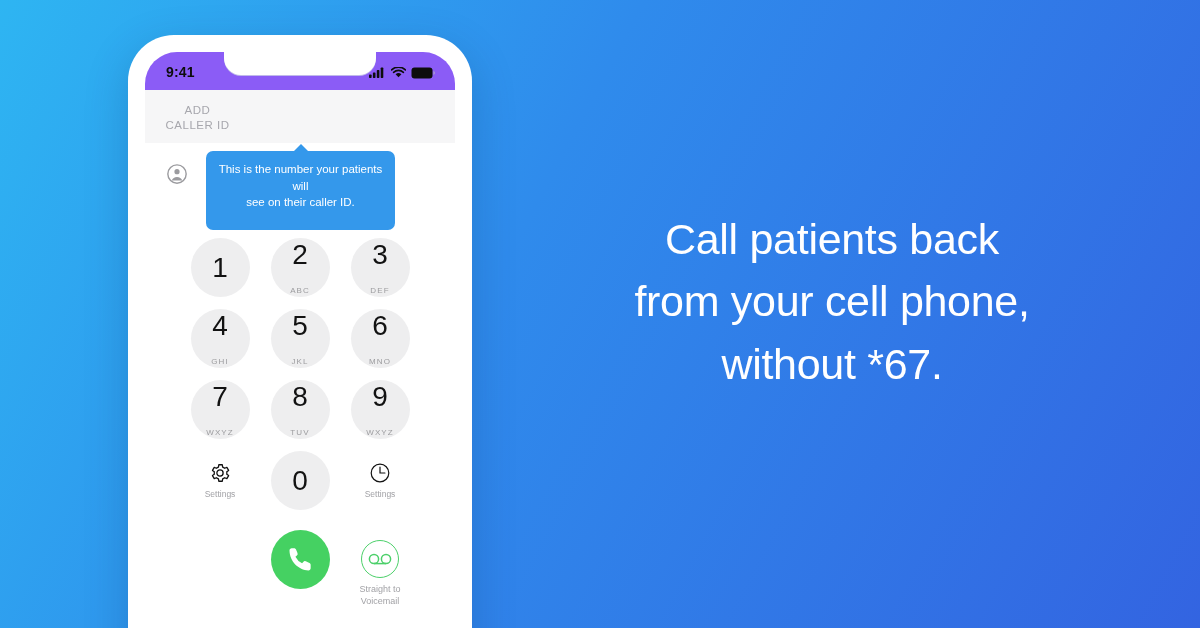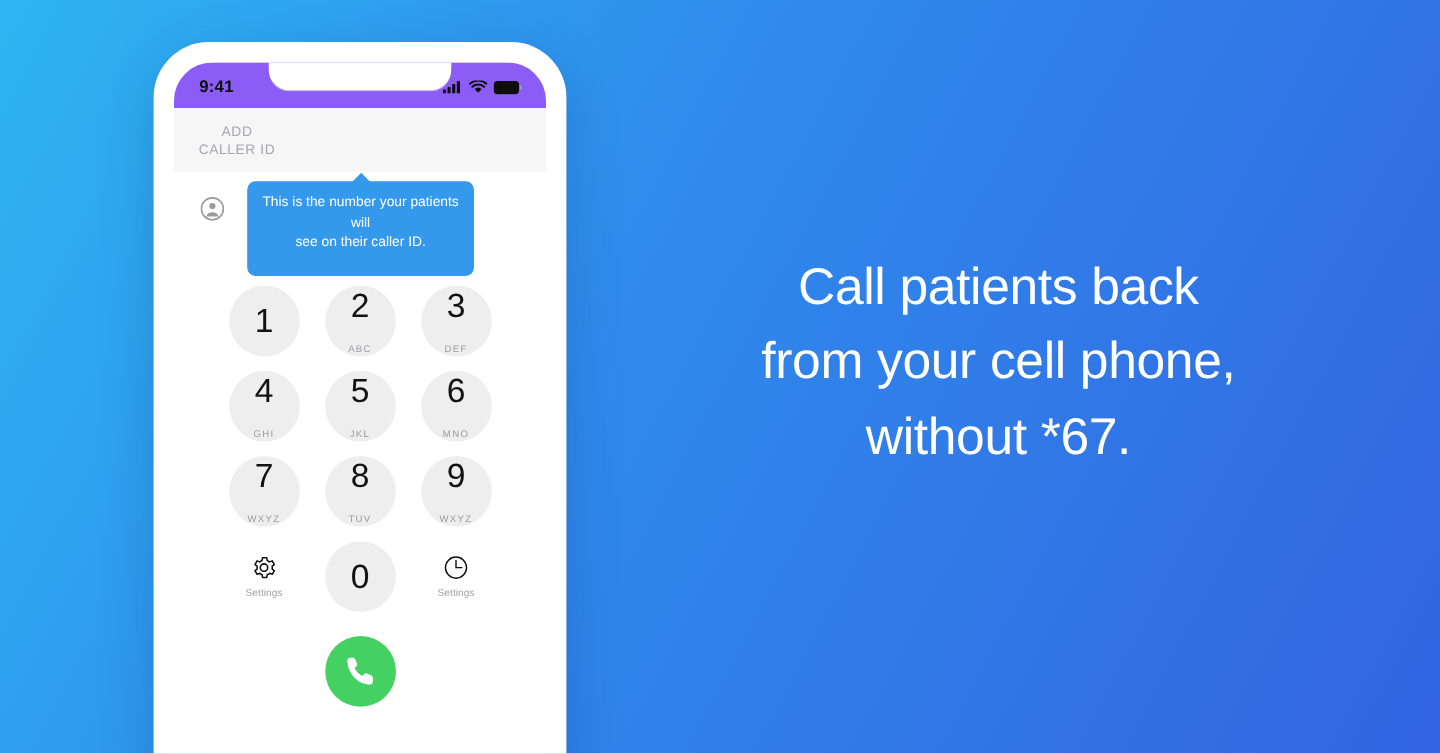--- a/index.html
+++ b/index.html
@@ -383,20 +383,31 @@
           <span class="fnlabel">Settings</span>
         </div>
       </div>
 
       <div class="actionrow">
         <div class="call-btn">
           <svg width="29" height="29" viewBox="0 0 24 24">
             <path d="M6.6 2.6c.7 0 1.3.4 1.6 1l1.3 3a1.8 1.8 0 0 1-.5 2.1l-1.2 1a12.4 12.4 0 0 0 5.5 5.5l1-1.2a1.8 1.8 0 0 1 2.1-.5l3 1.3c.6.3 1 .9 1 1.6v2.8c0 1-.8 1.8-1.8 1.8C10.4 21 2.9 13.5 2.9 4.4c0-1 .8-1.8 1.8-1.8z" fill="#ffffff"></path>
           </svg>
         </div>
+        <div class="vm-btn">
+          <div class="vm-circle">
+            <svg width="24" height="12" viewBox="0 0 24 12">
+              <circle cx="6" cy="6" r="4.6" fill="none" stroke="#4cd06a" stroke-width="1.5"></circle>
+              <circle cx="18" cy="6" r="4.6" fill="none" stroke="#4cd06a" stroke-width="1.5"></circle>
+              <line x1="6" y1="10.6" x2="18" y2="10.6" stroke="#4cd06a" stroke-width="1.5"></line>
+            </svg>
+          </div>
+          <div class="vm-label">Straight to
+Voicemail</div>
+        </div>
       </div>
 
     </div>
   </div>
 
   <div class="headline">Call patients back
 from your cell phone,
 without *67.</div>
 
 </div>

